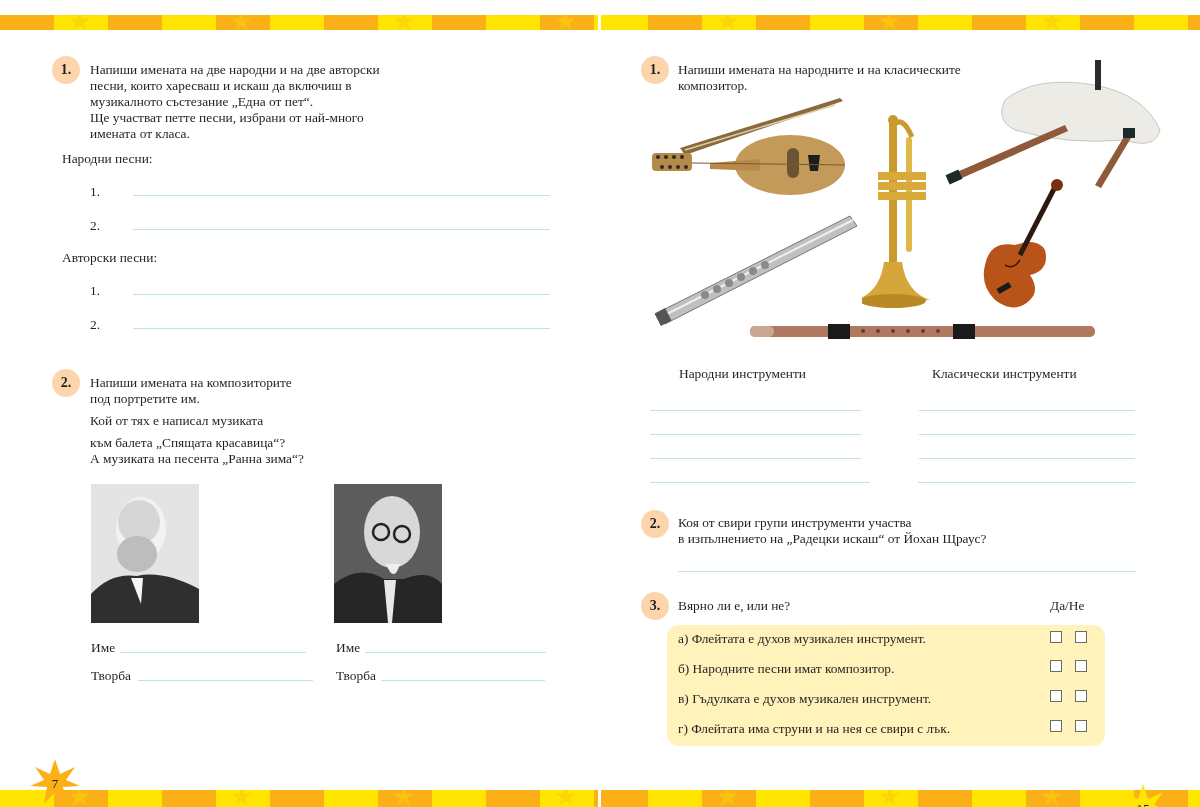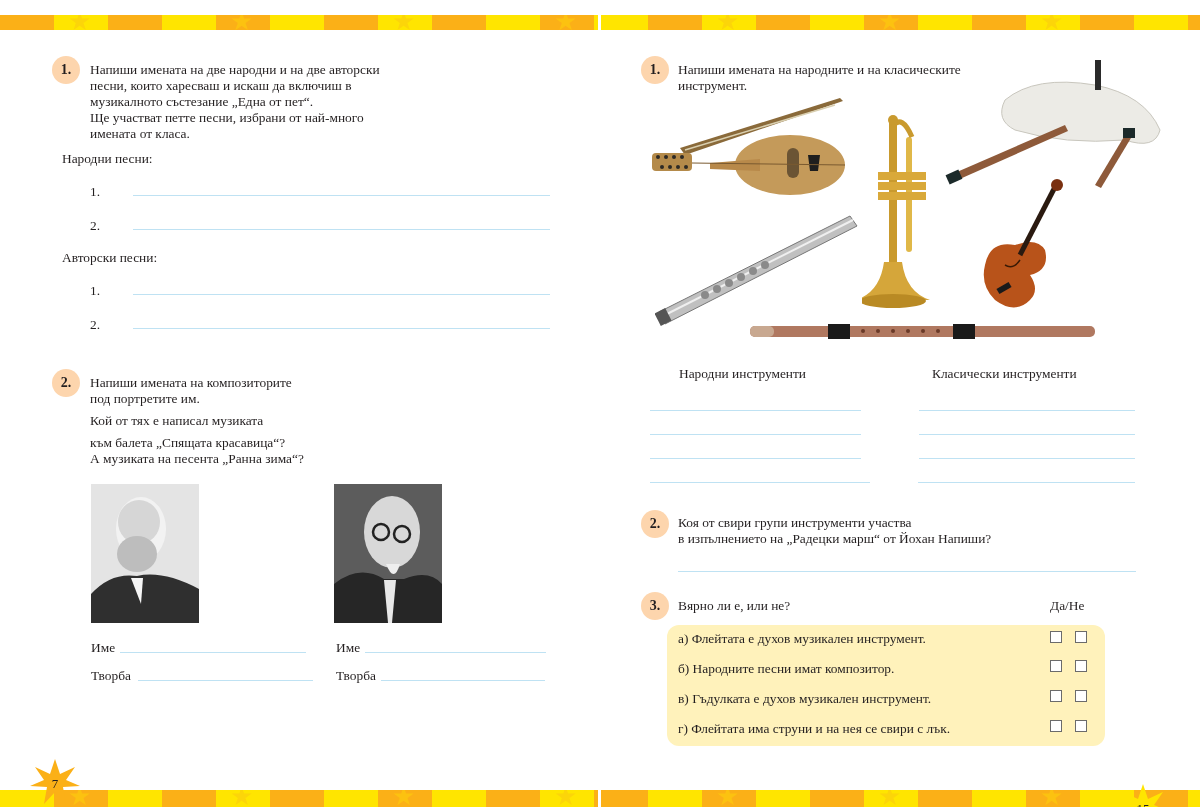--- a/index.html
+++ b/index.html
@@ -188,21 +188,21 @@
   <div class="txt" style="left:336px;top:640px">Име</div>
   <div class="line" style="left:365px;top:652px;width:181px"></div>
   <div class="txt" style="left:336px;top:668px">Творба</div>
   <div class="line" style="left:381px;top:680px;width:164px"></div>
 </section>
 
 <section>
 
   <div class="badge" style="left:641px;top:56px">1.</div>
   <div class="txt" style="left:678px;top:62px">Напиши имената на народните и на класическите</div>
-  <div class="txt" style="left:678px;top:78px">инструмент.</div>
+  <div class="txt" style="left:678px;top:78px">композитор.</div>
 
   <div class="inst" style="left:650px;top:93px">
     <svg width="200" height="110" viewBox="0 0 200 110">
       <path d="M30,55 L190,5 L193,8 L35,62 Z" fill="#8a6a3a"></path>
       <line x1="35" y1="57" x2="185" y2="12" stroke="#d9cfb0" stroke-width="1.5"></line>
       <ellipse cx="140" cy="72" rx="55" ry="30" fill="#c49a5a"></ellipse>
       <path d="M60,70 L110,66 L110,78 L60,76 Z" fill="#b8894a"></path>
       <rect x="2" y="60" width="40" height="18" rx="4" fill="#b48a4a"></rect>
       <g fill="#2d2a25">
           <circle cx="8" cy="64" r="2"></circle>
@@ -296,21 +296,21 @@
   <div class="line" style="left:650px;top:458px;width:211px"></div>
   <div class="line" style="left:650px;top:482px;width:220px"></div>
 
   <div class="line" style="left:919px;top:410px;width:216px"></div>
   <div class="line" style="left:919px;top:434px;width:216px"></div>
   <div class="line" style="left:919px;top:458px;width:216px"></div>
   <div class="line" style="left:918px;top:482px;width:217px"></div>
 
   <div class="badge" style="left:641px;top:510px">2.</div>
   <div class="txt" style="left:678px;top:515px">Коя от свири групи инструменти участва</div>
-  <div class="txt" style="left:678px;top:531px">в изпълнението на „Радецки марш“ от Йохан Напиши?</div>
+  <div class="txt" style="left:678px;top:531px">в изпълнението на „Радецки искаш“ от Йохан Щраус?</div>
   <div class="line" style="left:678px;top:571px;width:458px"></div>
 
   <div class="badge" style="left:641px;top:592px">3.</div>
   <div class="txt" style="left:678px;top:598px">Вярно ли е, или не?</div>
   <div class="txt" style="left:1050px;top:598px">Да/Не</div>
 
   <div class="tf-box"></div>
 
   <div class="txt" style="left:678px;top:631px">а) Флейтата е духов музикален инструмент.</div>
   <div class="chk" style="left:1050px;top:631px"></div>

